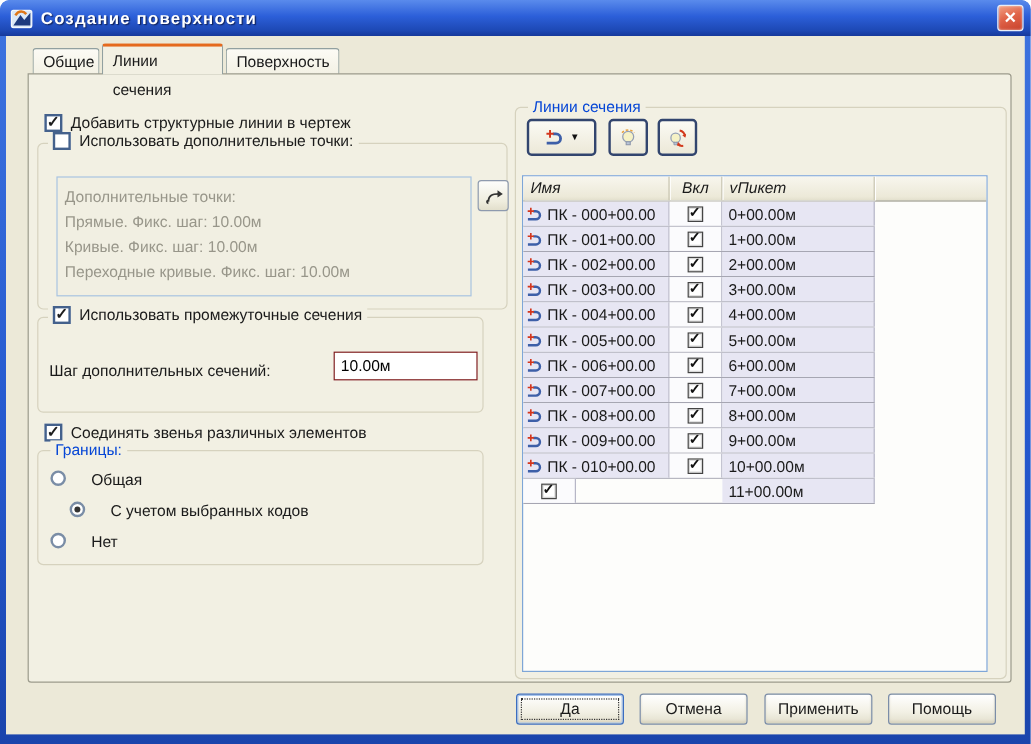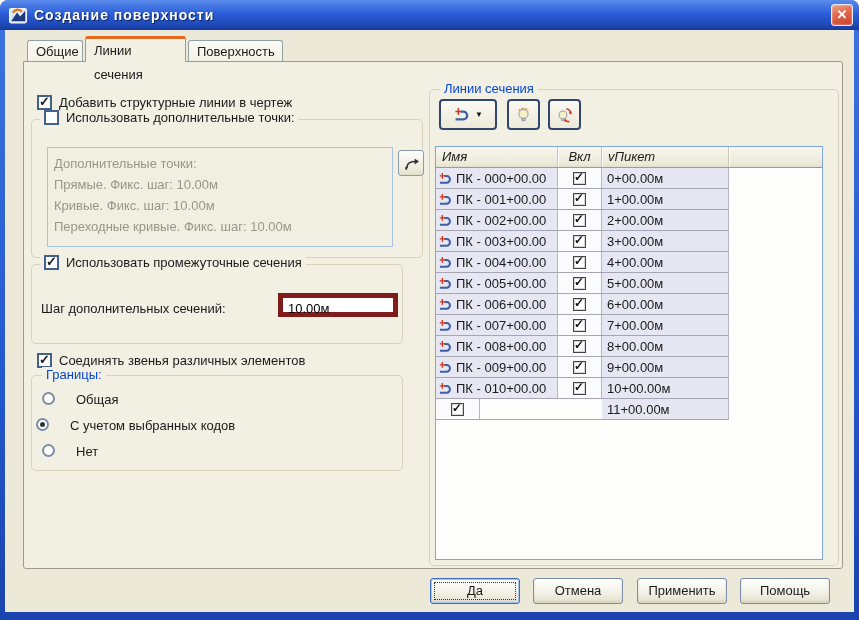--- a/index.html
+++ b/index.html
@@ -55,21 +55,21 @@
     color:#0646D6; }
 
   .infobox { position:absolute; left:15px; top:27px; width:346px; height:100px;
     background:#F1EFE2; border:1px solid #A9C4E2; padding:5px 6px; color:#98968A;
     line-height:21px; overflow:hidden; }
 
   .sqbtn { position:absolute; width:26px; height:26px; border:1px solid #8E9AAE; border-radius:3px;
     background:linear-gradient(180deg,#FDFDFB 0%,#EFEDDE 70%,#E2DFCC 100%);
     display:flex; align-items:center; justify-content:center; cursor:pointer; }
 
-  .textinput { position:absolute; height:24px; border:5px solid #7f1d1d; background:#fff;
+  .textinput { position:absolute; height:24px; border:1px solid #7f1d1d; background:#fff;
     padding:0 5px; line-height:22px; font-size:13px; color:#000; }
 
   
   .toolbtn { position:absolute; height:31px; border:2px solid #32456E; border-radius:4px;
     background:linear-gradient(180deg,#FBFAF4 0%,#ECE9D8 100%);
     display:flex; align-items:center; justify-content:center; gap:4px; cursor:pointer; }
 
   
   .sl-table { position:absolute; left:5px; top:56px; width:388px; height:414px;
     background:#FDFDFB; border:1px solid #7EA6D7; overflow:hidden; }
@@ -197,21 +197,21 @@
         <span class="cb on"></span>
         <span class="lbl">Соединять звенья различных элементов</span>
       </div>
 
       <div class="groupbox" style="left:7px; top:313px; width:372px; height:96px;">
         <span class="group-lbl">Границы:</span>
         <div class="radiorow" style="left:10px; top:16px;">
           <span class="radio"></span>
           <span>Общая</span>
         </div>
-        <div class="radiorow" style="left:4px; top:42px;">
+        <div class="radiorow" style="left:26px; top:42px;">
           <span class="radio on"></span>
           <span>С учетом выбранных кодов</span>
         </div>
         <div class="radiorow" style="left:10px; top:68px;">
           <span class="radio"></span>
           <span>Нет</span>
         </div>
       </div>
 
       <div class="groupbox" style="left:405px; top:27px; width:410px; height:477px;">

